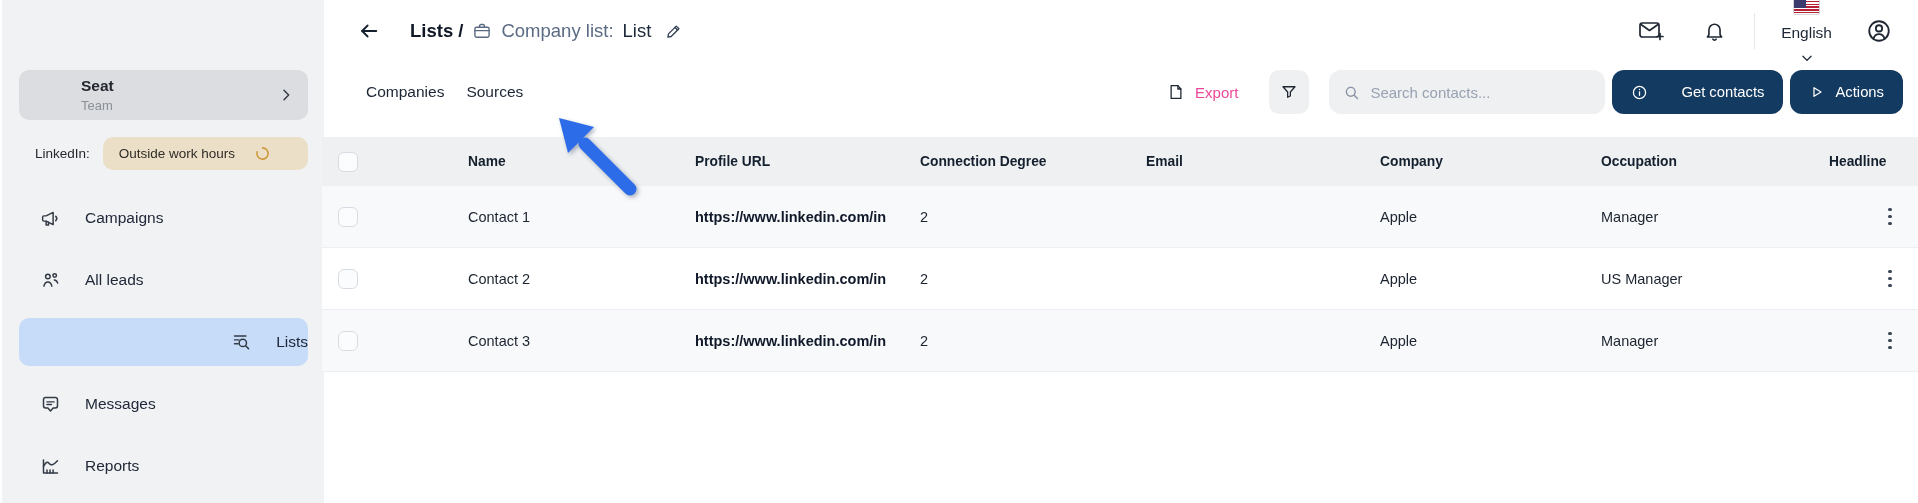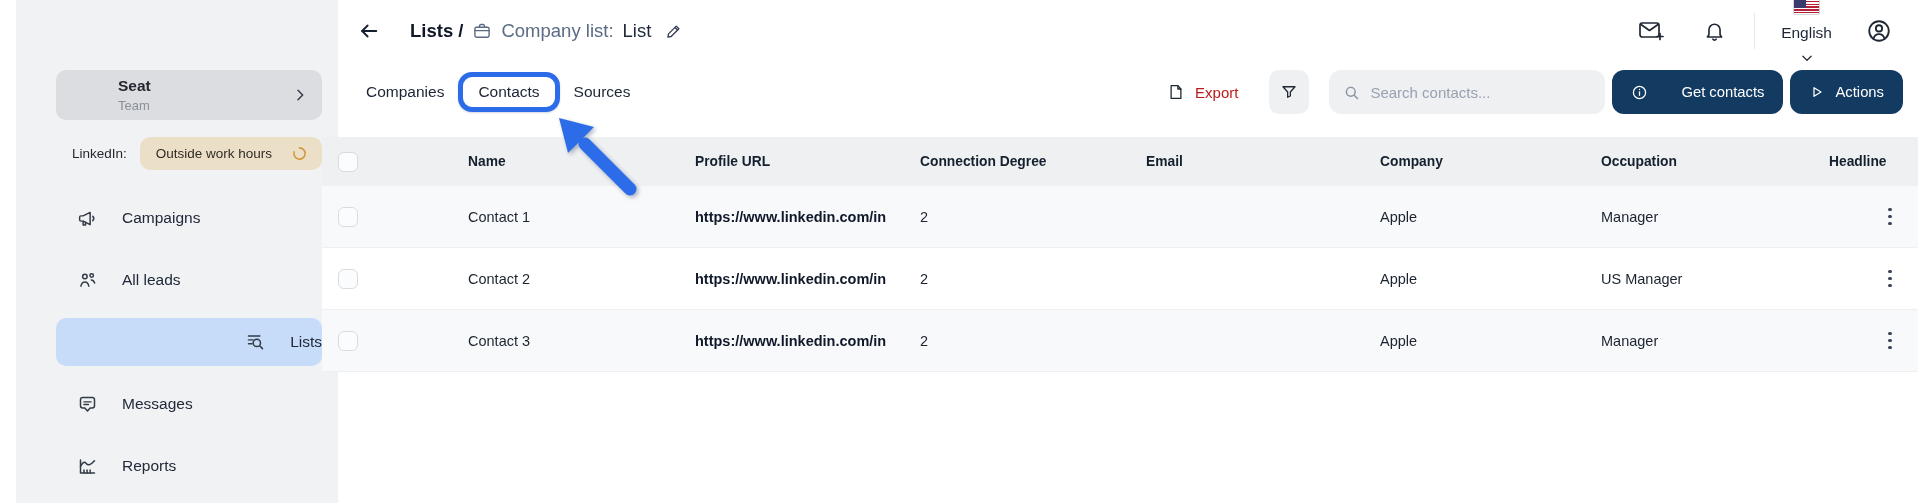--- a/index.html
+++ b/index.html
@@ -6,23 +6,22 @@
   html,body { width:1918px; height:503px; overflow:hidden; }
   body {
     font-family:"Liberation Sans", sans-serif;
     background:#fff; color:#1b2534; position:relative;
   }
   svg { display:block; }
   .ico { stroke:#333b47; fill:none; stroke-width:1.7; stroke-linecap:round; stroke-linejoin:round; }
 
   
   .sidebar {
-    position:absolute; left:16px; top:0; width:322px; height:503px;
+    position:absolute; left:2px; top:0; width:322px; height:503px;
     background:var(--sidebar_bg,#f1f2f3);
-    padding-left:23px;
   }
   .seat-card {
     margin:70px 16px 0 17px; height:50px; border-radius:10px;
     background:#dcdde1; display:flex; align-items:center;
     padding-left:62px; padding-right:14px; cursor:pointer;
   }
   .seat-text { flex:1; }
   .seat-title { font-size:15.5px; font-weight:600; color:#23282f; line-height:1.2; }
   .seat-sub { font-size:13px; color:#8b9199; margin-top:2px; }
   .li-row { margin:17px 16px 0 33px; height:33px; display:flex; align-items:center; }
@@ -61,21 +60,21 @@
 
   
   .tabsbar { height:44px; margin:8px 15px 0 33px; display:flex; align-items:center; }
   .tab { font-size:15.5px; font-weight:500; color:#1c2534; padding:8px 11px; cursor:pointer; white-space:nowrap; }
   .tab-highlight {
     border:5px solid var(--accent,#2c6ce8); border-radius:14px; background:#fff;
     padding:6px 15px; margin:0 3px; box-shadow:0 1px 2px rgba(16,40,90,.18);
   }
   .toolbar { margin-left:auto; display:flex; align-items:center; }
   .export-btn { display:flex; align-items:center; gap:10px; cursor:pointer; padding:6px 8px; }
-  .export-label { font-size:15px; font-weight:500; color:#b91c1c; }
+  .export-label { font-size:15px; font-weight:500; color:#ec4899; }
   .filter-btn { width:40px; height:44px; border-radius:10px; background:#eef0f2; margin-left:23px;
                 display:flex; align-items:center; justify-content:center; cursor:pointer; }
   .search-box { width:276px; height:44px; border-radius:12px; background:#eef0f2; margin-left:20px;
                 display:flex; align-items:center; padding:0 12px 0 14px; gap:10px; }
   .search-box input { border:none; outline:none; background:transparent; flex:1;
                       font-family:"Liberation Sans",sans-serif; font-size:15px; color:#394455; }
   .search-box input::placeholder { color:#98a2b1; }
   .btn-navy { height:44px; border:none; border-radius:12px; background:var(--navy,#133a61); color:#fff;
               display:flex; align-items:center; gap:10px; padding:0 19px; cursor:pointer;
               font-family:"Liberation Sans",sans-serif; font-size:14.8px; font-weight:500; }
@@ -248,21 +247,20 @@
             <rect x="3" y="3" width="18" height="18" rx="9"></rect>
             <circle cx="12" cy="9.6" r="2.9"></circle>
             <path d="M6.8 19.2c.9-2.9 2.9-4.3 5.2-4.3s4.3 1.4 5.2 4.3"></path>
           </svg>
       </div>
     </div>
   </div>
 
   <div class="tabsbar">
     <div class="tab">Companies</div>
-    <div class="tab tab-highlight">Contacts</div>
     <div class="tab">Sources</div>
 
     <div class="toolbar">
       <div class="export-btn">
         <span>
           <svg class="ico" width="18" height="18" viewBox="0 0 24 24" style="stroke:#1f2733">
               <path d="M5.5 3.5h9l4 4.5v12.5h-13z"></path>
               <path d="M14.5 3.5V8h4"></path>
             </svg>
         </span>

